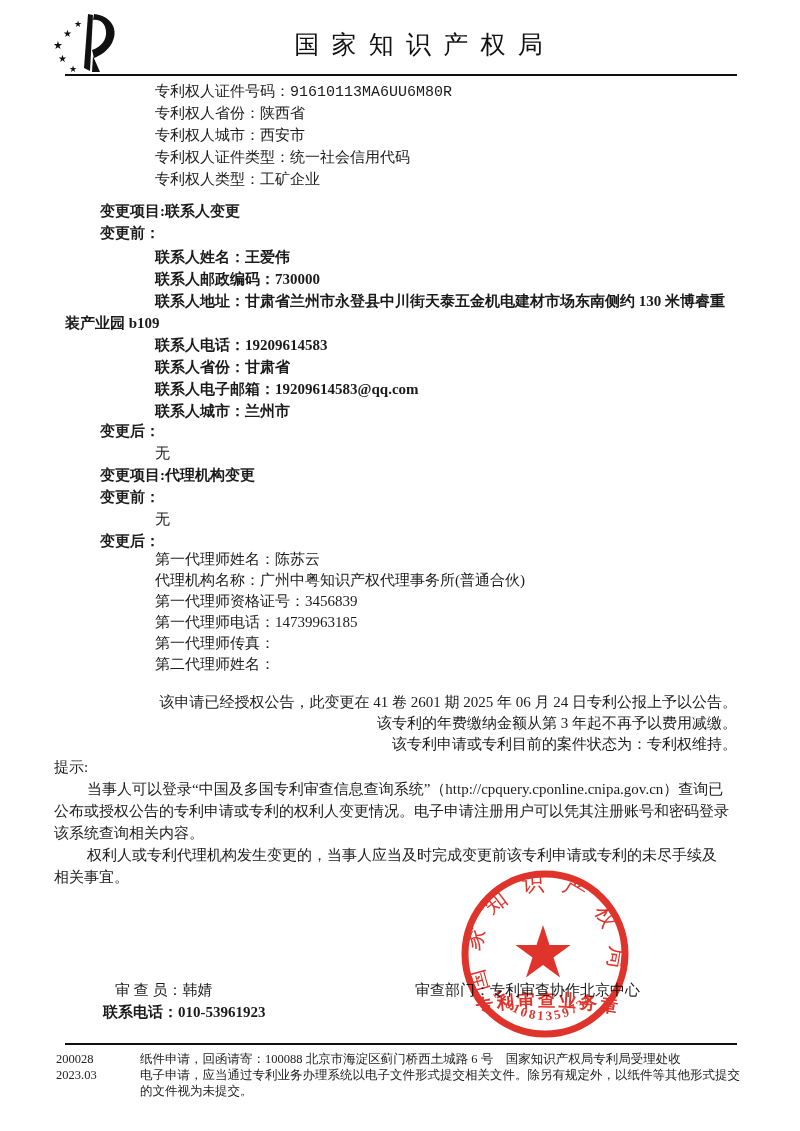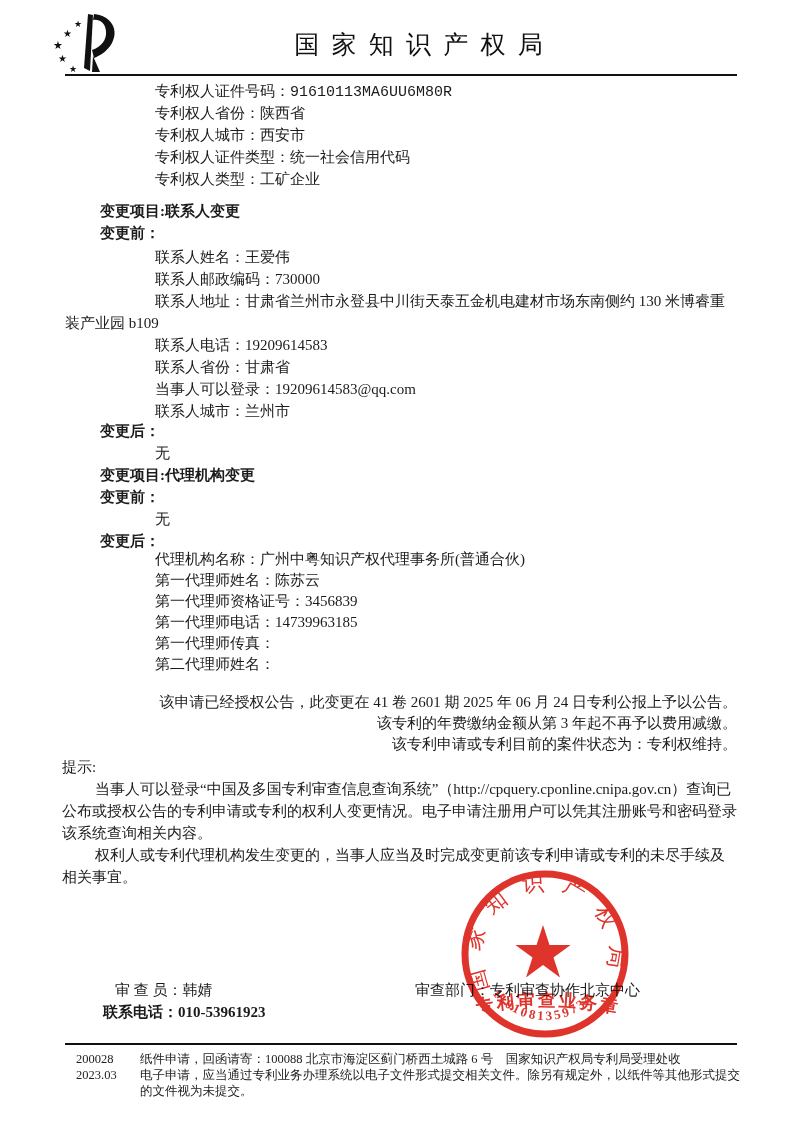--- a/index.html
+++ b/index.html
@@ -17,24 +17,24 @@
   .rule{height:2px;background:#111;left:65px;width:672px;}
   .rule-header{top:74px;}
   .rule-bottom{top:1043px;}
   .block{line-height:22px;}
   .bold{font-weight:bold;}
   .fieldset{left:65px;width:672px;}
   .field{text-indent:90px;}
   .fields2{line-height:21px;}
   .notices{left:65px;width:672px;line-height:21px;}
   .notices .para{text-indent:35px;text-align:right;}
-  .tips{left:62px;width:676px;line-height:22px;}
+  .tips{left:54px;width:676px;line-height:22px;}
   .tips .para{text-indent:33px;}
   .signoff-label{letter-spacing:0;}
-  .footer-codes{left:76px;top:1051px;font-size:12.5px;line-height:16px;color:#222;}
+  .footer-codes{left:56px;top:1051px;font-size:12.5px;line-height:16px;color:#222;}
   .footer-text{left:140px;top:1051px;width:608px;font-size:12.5px;line-height:16px;color:#222;}
   .stamp{
     left:457px;top:866px;width:176px;height:176px;
     mix-blend-mode:multiply;opacity:0.93;pointer-events:none;
   }
   svg text{font-family:"Liberation Serif","DejaVu Serif",serif;}
   .stamp-ring-text{font-size:22px;letter-spacing:16px;fill:#dc241c;}
   .stamp-banner-text{font-size:17.5px;font-weight:bold;letter-spacing:3px;fill:#dc241c;}
   .stamp-num-text{font-size:13px;letter-spacing:2.5px;font-weight:bold;fill:#dc241c;}
 </style>
@@ -62,41 +62,41 @@
     <div><span>专利权人证件号码：</span><span>91610113MA6UU6M80R</span></div>
     <div><span>专利权人省份：</span><span>陕西省</span></div>
     <div><span>专利权人城市：</span><span>西安市</span></div>
     <div><span>专利权人证件类型：</span><span>统一社会信用代码</span></div>
     <div><span>专利权人类型：</span><span>工矿企业</span></div>
   </div>
 
   <div class="abs block bold" style="top:200px;left:100px;">变更项目:联系人变更</div>
   <div class="abs block bold" style="top:222px;left:100px;">变更前：</div>
 
-  <div class="abs block fieldset" style="top:246px;">
+  <div class="abs block fieldset" style="top:246px;font-weight:bold;">
     <div class="field"><span>联系人姓名：</span><span>王爱伟</span></div>
     <div class="field"><span>联系人邮政编码：</span><span>730000</span></div>
     <div class="field"><span>联系人地址：</span><span>甘肃省兰州市永登县中川街天泰五金机电建材市场东南侧约 130 米博睿重装产业园 b109</span></div>
     <div class="field"><span>联系人电话：</span><span>19209614583</span></div>
     <div class="field"><span>联系人省份：</span><span>甘肃省</span></div>
-    <div class="field"><span>当事人可以登录：</span><span>19209614583@qq.com</span></div>
+    <div class="field"><span>联系人电子邮箱：</span><span>19209614583@qq.com</span></div>
     <div class="field"><span>联系人城市：</span><span>兰州市</span></div>
   </div>
 
   <div class="abs block bold" style="top:420px;left:100px;">变更后：</div>
   <div class="abs block" style="top:442px;left:155px;">无</div>
 
   <div class="abs block bold" style="top:464px;left:100px;">变更项目:代理机构变更</div>
   <div class="abs block bold" style="top:486px;left:100px;">变更前：</div>
   <div class="abs block" style="top:508px;left:155px;">无</div>
   <div class="abs block bold" style="top:530px;left:100px;">变更后：</div>
 
   <div class="abs block fieldset fields2" style="top:549px;">
+    <div class="field"><span>第一代理师姓名：</span><span>陈苏云</span></div>
     <div class="field"><span>代理机构名称：</span><span>广州中粤知识产权代理事务所(普通合伙)</span></div>
-    <div class="field"><span>第一代理师姓名：</span><span>陈苏云</span></div>
     <div class="field"><span>第一代理师资格证号：</span><span>3456839</span></div>
     <div class="field"><span>第一代理师电话：</span><span>14739963185</span></div>
     <div class="field"><span>第一代理师传真：</span><span></span></div>
     <div class="field"><span>第二代理师姓名：</span><span></span></div>
   </div>
 
   <div class="abs notices" style="top:692px;">
     <div class="para">该申请已经授权公告，此变更在 41 卷 2601 期 2025 年 06 月 24 日专利公报上予以公告。</div>
     <div class="para">该专利的年费缴纳金额从第 3 年起不再予以费用减缴。</div>
     <div class="para">该专利申请或专利目前的案件状态为：专利权维持。</div>

